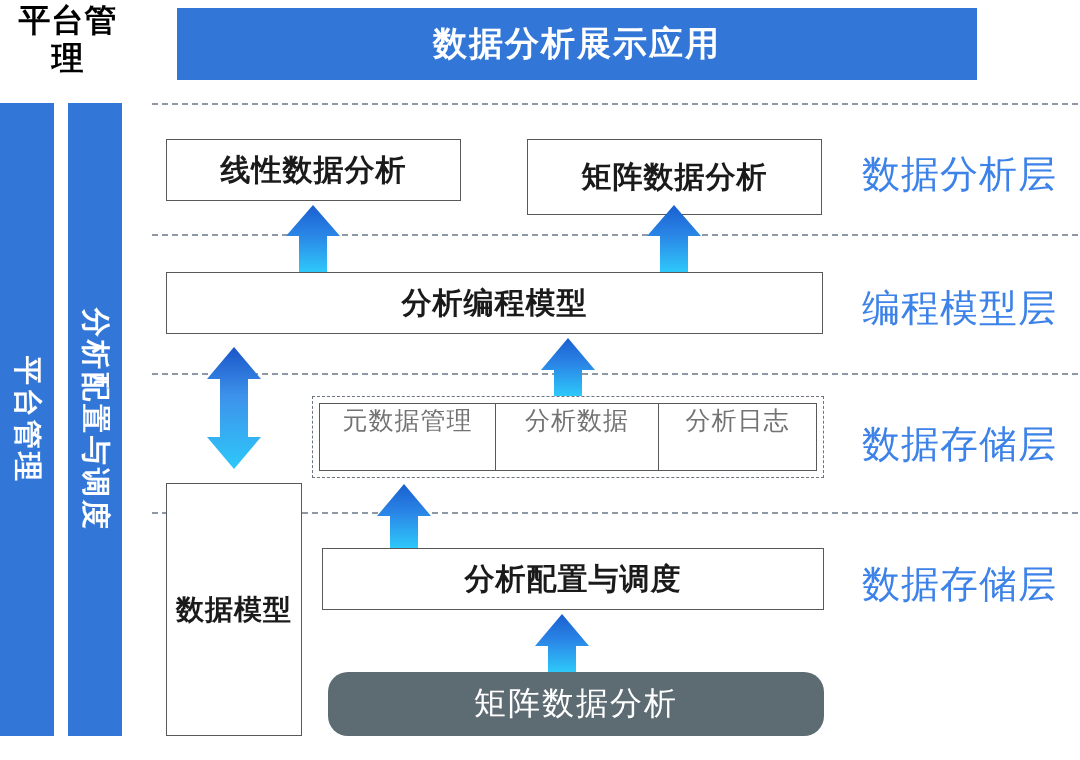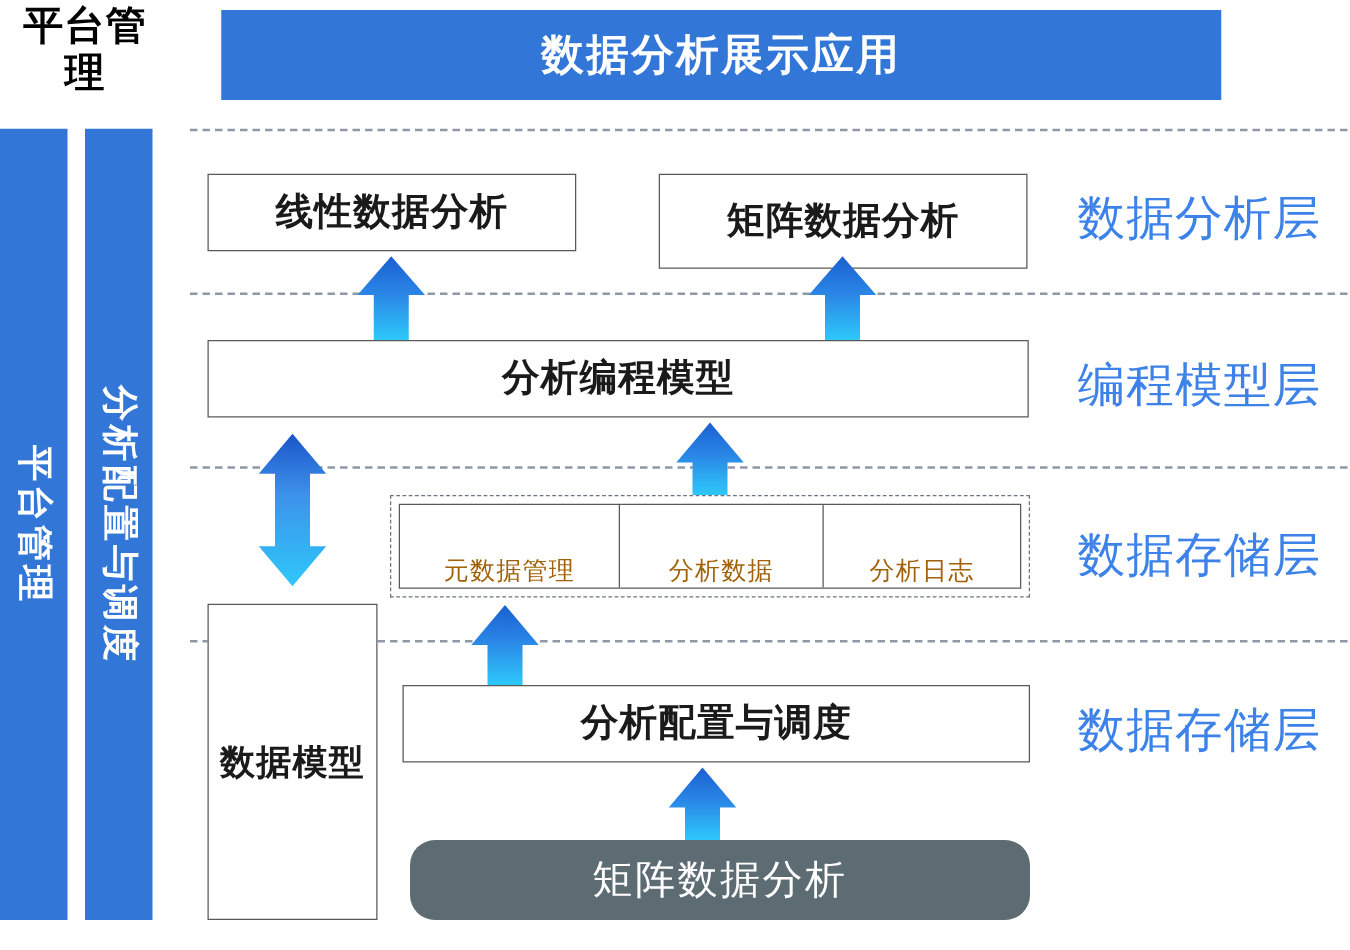--- a/index.html
+++ b/index.html
@@ -56,22 +56,22 @@
   
   .dashed-wrap{
     border:1.6px dashed #6b7480;
     background:transparent;
   }
   .store-inner{
     position:absolute;left:6px;top:6px;right:6px;bottom:6px;
     display:flex;border:1.5px solid #595959;background:#fff;
   }
   .store-cell{
-    display:flex;align-items:flex-end;justify-content:center;
-    color:#a16207;font-size:20px;letter-spacing:1px;
+    display:flex;align-items:flex-start;justify-content:center;
+    color:#737373;font-size:25px;letter-spacing:1px;
     border-right:1.5px solid #595959;
   }
   .store-cell:last-child{border-right:none;}
 
   
   .gray-pill{
     background:#5d6b73;
     border-radius:20px;
     display:flex;align-items:center;justify-content:center;
     color:#ffffff;font-size:32px;letter-spacing:2px;

